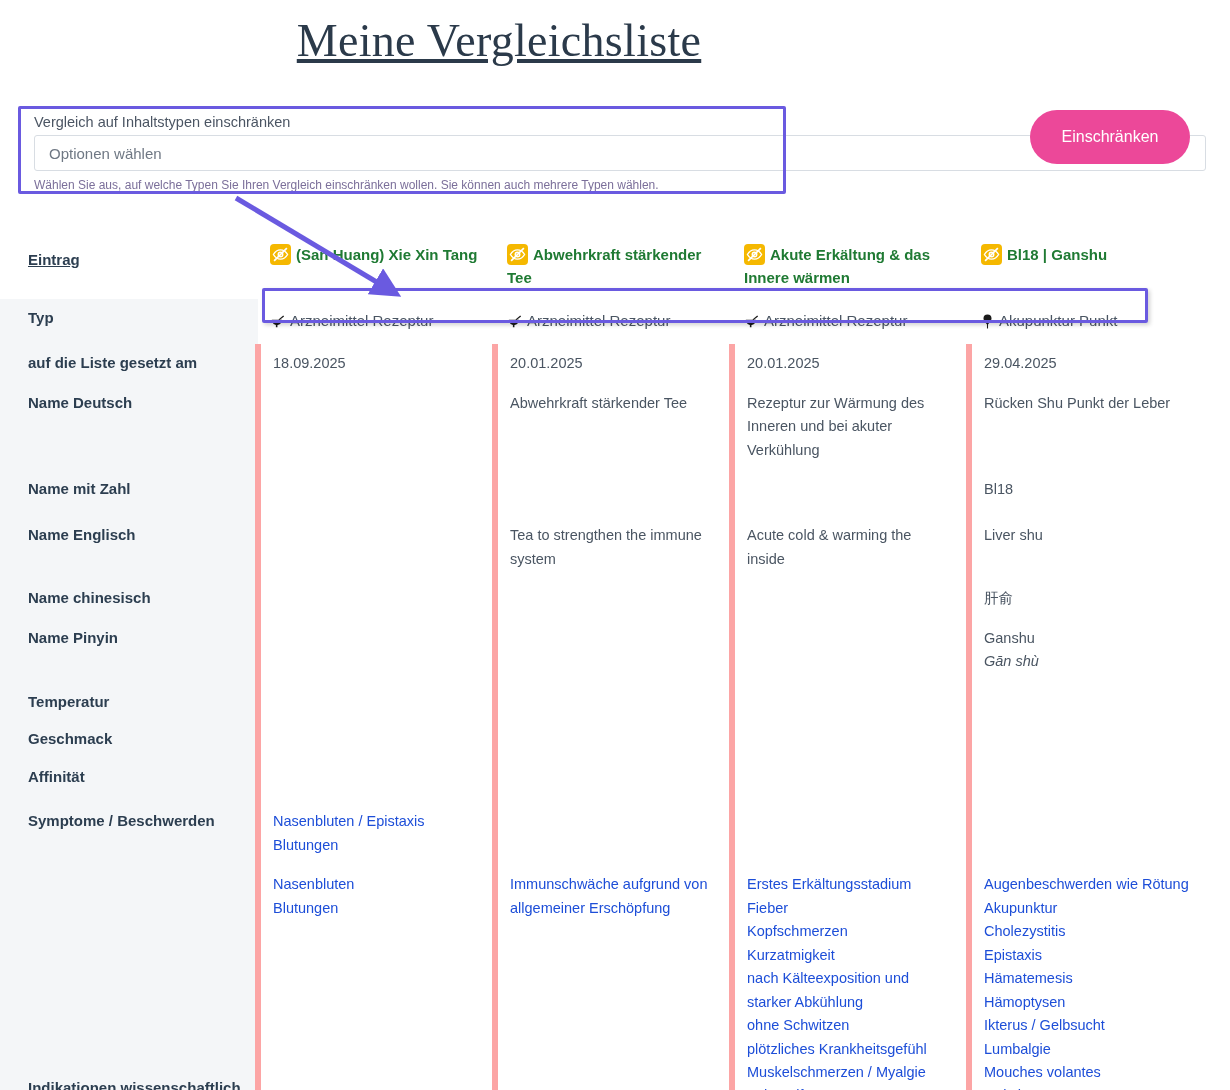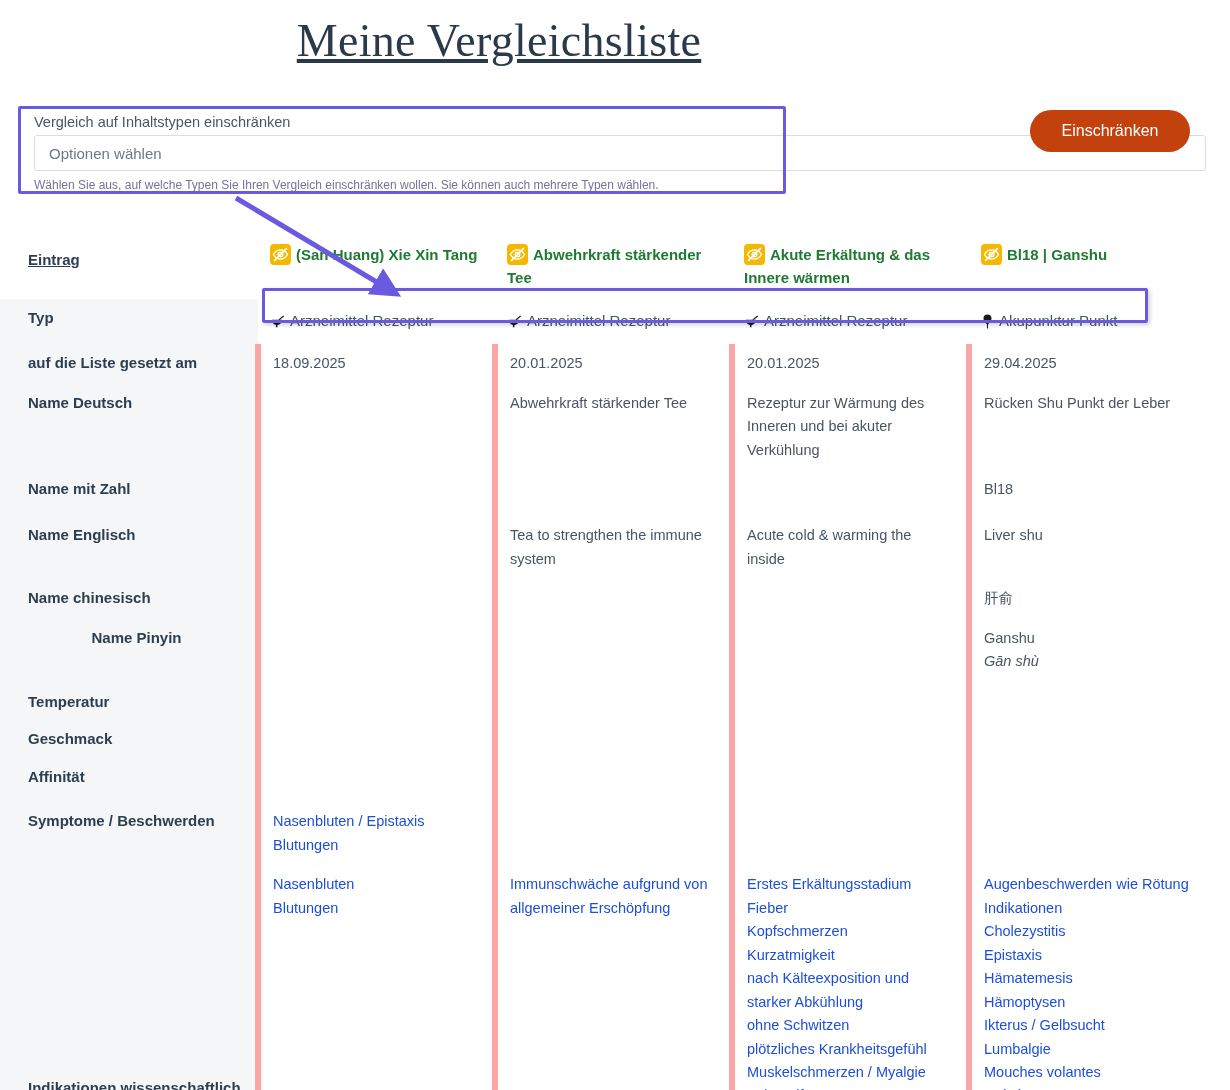--- a/index.html
+++ b/index.html
@@ -88,22 +88,22 @@
     left: 0; top: 0;
     width: 1230px; height: 1090px;
     pointer-events: none;
     z-index: 41;
   }
 
   
   .restrict-btn {
     position: absolute;
     left: 1030px; top: 110px;
-    width: 160px; height: 42px;
-    background: #c2410c;
+    width: 160px; height: 54px;
+    background: #ec4899;
     color: #ffffff;
     border: none;
     border-radius: 27px;
     font-size: 16px;
     font-family: "Liberation Sans", sans-serif;
     cursor: pointer;
     z-index: 45;
   }
 
   
@@ -350,21 +350,21 @@
 
       <tr>
         <td class="label-cell" style="height:32px;">Name chinesisch</td>
         <td class="data-cell"></td>
         <td class="data-cell"></td>
         <td class="data-cell"></td>
         <td class="data-cell cjk">肝俞</td>
       </tr>
 
       <tr>
-        <td class="label-cell" style="height:64px;text-align:center;">Name Pinyin</td>
+        <td class="label-cell" style="height:64px;">Name Pinyin</td>
         <td class="data-cell">
           <span class="val"></span>
           <span class="val pinyin"></span>
         </td>
         <td class="data-cell">
           <span class="val"></span>
           <span class="val pinyin"></span>
         </td>
         <td class="data-cell">
           <span class="val"></span>
@@ -426,21 +426,21 @@
               <span class="sym">Kopfschmerzen</span>
               <span class="sym">Kurzatmigkeit</span>
               <span class="sym">nach Kälteexposition und starker Abkühlung</span>
               <span class="sym">ohne Schwitzen</span>
               <span class="sym">plötzliches Krankheitsgefühl</span>
               <span class="sym">Muskelschmerzen / Myalgie</span>
               <span class="sym">Schüttelfrost</span>
             </td>
         <td class="data-cell">
               <span class="sym">Augenbeschwerden wie Rötung</span>
-              <span class="sym">Indikationen</span>
+              <span class="sym">Akupunktur</span>
               <span class="sym">Cholezystitis</span>
               <span class="sym">Epistaxis</span>
               <span class="sym">Hämatemesis</span>
               <span class="sym">Hämoptysen</span>
               <span class="sym">Ikterus / Gelbsucht</span>
               <span class="sym">Lumbalgie</span>
               <span class="sym">Mouches volantes</span>
               <span class="sym">Opisthotonus</span>
             </td>
       </tr>

